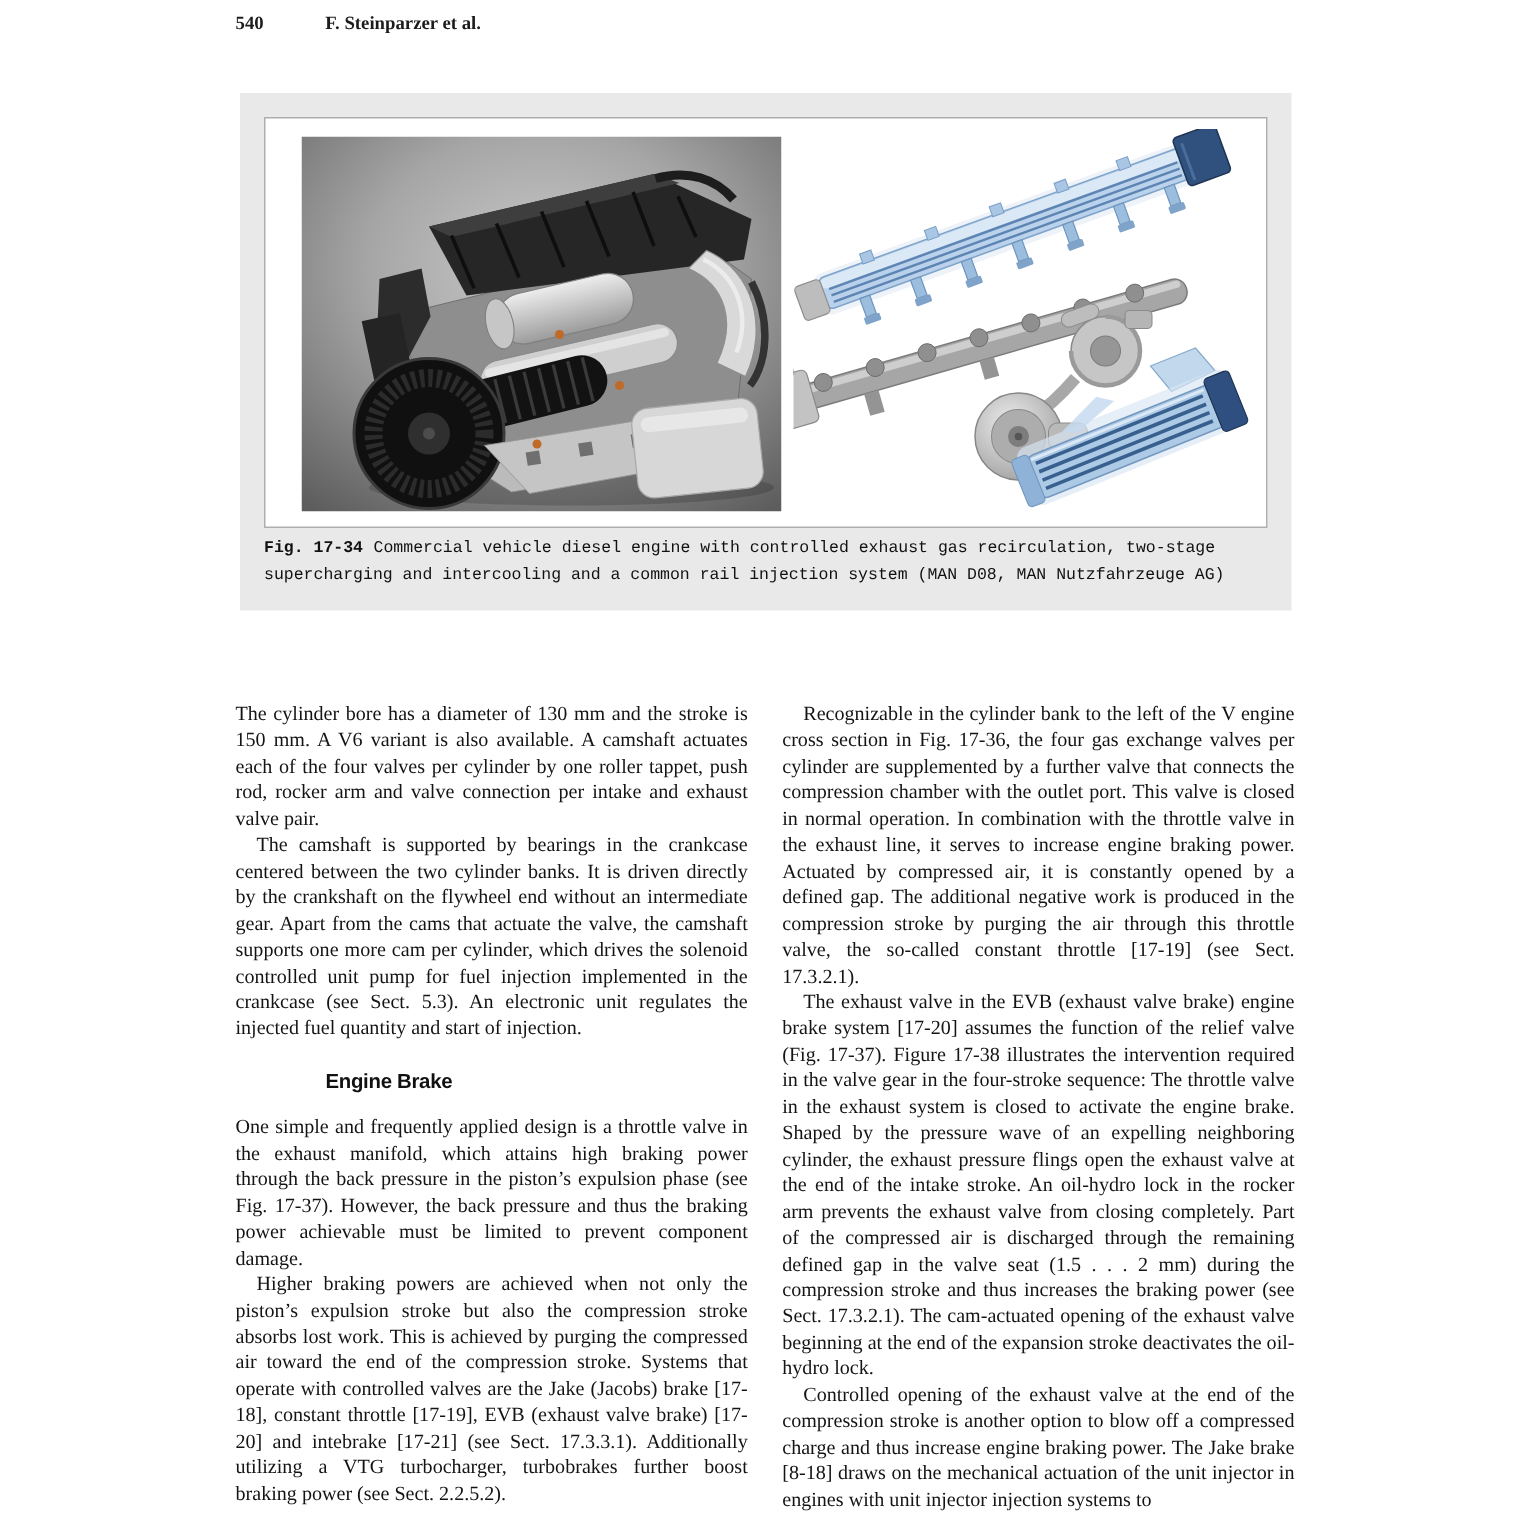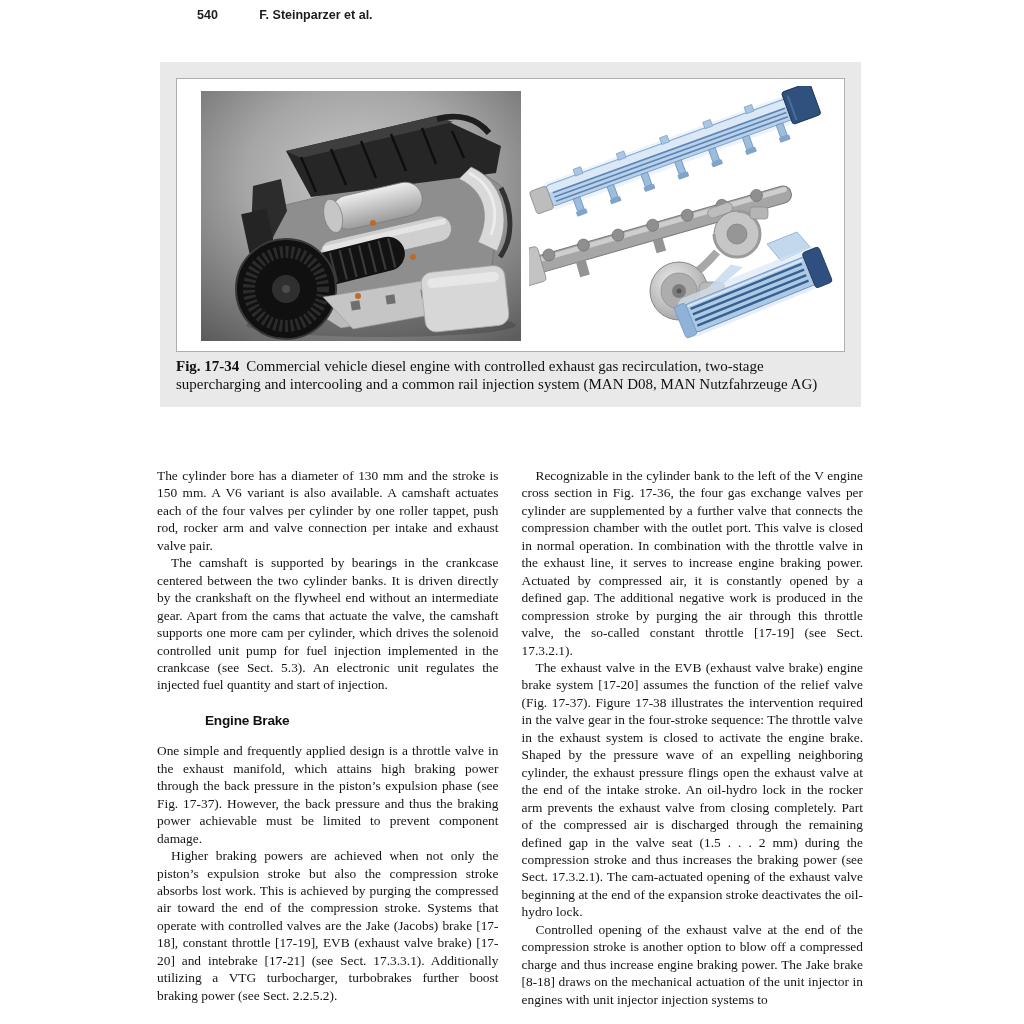--- a/index.html
+++ b/index.html
@@ -3,44 +3,44 @@
 <meta charset="utf-8">
 <style>
   html,body { margin:0; padding:0; background:#ffffff; }
   .page {
     position:relative; width:1024px; height:1024px;
     background:#ffffff; overflow:hidden;
     font-family:"Liberation Serif", serif; color:#141414;
   }
   
   .running-head { position:absolute; top:8px; left:157px; width:705px;
-    font-family:Liberation Sans, sans-serif; font-size:12.5px; font-weight:700; color:#1c1c1c;margin-left:40px; }
+    font-family:Liberation Serif, serif; font-size:12.5px; font-weight:700; color:#1c1c1c; }
   .running-head .pgnum { display:inline-block; }
   .running-head .rtitle { display:inline-block; margin-left:38px; font-weight:700; }
 
   
   .fig-panel { position:absolute; left:160px; top:62px; width:701px; height:345px;
     background:#e9e9e9; }
   .fig-frame { position:absolute; left:16px; top:16px; width:667px; height:272px;
     background:#ffffff; border:1px solid #aeaeae; }
   .engine-photo { position:absolute; left:24px; top:12px; width:320px; height:250px; }
   .cad-render  { position:absolute; left:352px; top:7px;  width:310px; height:258px; }
 
   .fig-caption { position:absolute; left:16px; top:296px; width:669px;
-    font-family:Liberation Serif, serif; font-size:15px; line-height:17.6px; color:#111; }
+    font-family:Liberation Mono, monospace; font-size:11px; line-height:17.6px; color:#111; }
   .fig-caption b { font-weight:700; margin-right:7px; }
 
   
   .columns { position:absolute; left:157px; top:467px; width:706px;
     display:flex; gap:23px; }
   .col { width:345px; font-size:13.4px; line-height:17.45px; text-align:justify; }
   .col p { margin:0; }
   .col p.indent { text-indent:14px; }
   .col h2 { font-family:"Liberation Sans", sans-serif; font-size:13.6px; font-weight:700;
-    color:#111; margin:18px 0 13px 0; letter-spacing:-0.2px;padding-left:48px; }
+    color:#111; margin:18px 0 13px 12px; letter-spacing:-0.2px;padding-left:48px; }
 </style>
 </head>
 <body>
 
 <div class="page">
 
   <div class="running-head">
     <span class="pgnum">540</span>
     <span class="rtitle">F. Steinparzer et al.</span>
   </div>

